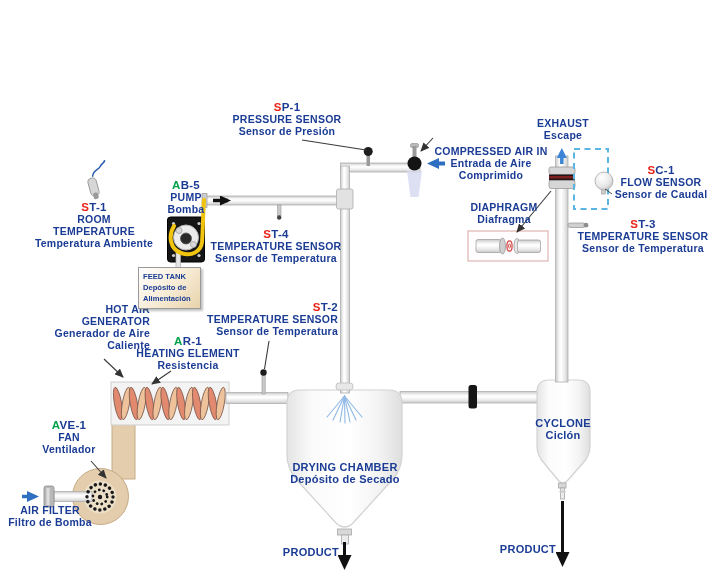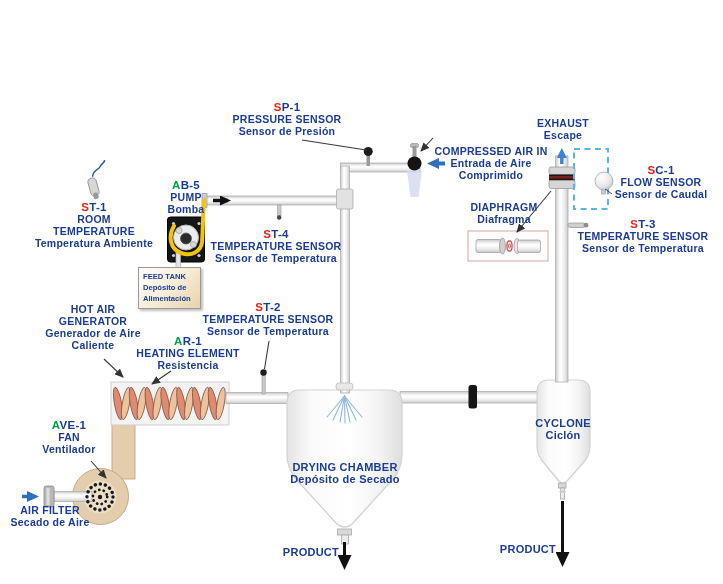--- a/index.html
+++ b/index.html
@@ -284,48 +284,48 @@
   <div>PUMP</div>
   <div>Bomba</div>
 </div>
 
 <div class="lbl" style="left:208px;top:228px;width:136px;">
   <div class="code"><span class="red">S</span><span>T-4</span></div>
   <div>TEMPERATURE SENSOR</div>
   <div>Sensor de Temperatura</div>
 </div>
 
-<div class="lbl" style="left:198px;top:301px;width:140px;">
+<div class="lbl" style="left:198px;top:301px;width:140px;text-align:right;">
   <div class="code"><span class="red">S</span><span>T-2</span></div>
   <div>TEMPERATURE SENSOR</div>
   <div>Sensor de Temperatura</div>
 </div>
 
-<div class="lbl" style="left:36px;top:304px;width:114px;">
+<div class="lbl" style="left:36px;top:304px;width:114px;text-align:right;">
   <div>HOT AIR</div>
   <div>GENERATOR</div>
   <div>Generador de Aire</div>
   <div>Caliente</div>
 </div>
 
 <div class="lbl" style="left:134px;top:335px;width:108px;">
   <div class="code"><span class="green">A</span><span>R-1</span></div>
   <div>HEATING ELEMENT</div>
   <div>Resistencia</div>
 </div>
 
 <div class="lbl" style="left:36px;top:419px;width:66px;">
   <div class="code"><span class="green">A</span><span>VE-1</span></div>
   <div>FAN</div>
   <div>Ventilador</div>
 </div>
 
 <div class="lbl" style="left:8px;top:505px;width:84px;">
   <div>AIR FILTER</div>
-  <div>Secado de Aire</div>
+  <div>Filtro de Bomba</div>
 </div>
 
 <div class="lbl single" style="left:280px;top:433px;width:130px;margin-top:28px;">
   <div>DRYING CHAMBER</div>
   <div>Depósito de Secado</div>
 </div>
 
 <div class="lbl single" style="left:528px;top:417px;width:70px;">
   <div>CYCLONE</div>
   <div>Ciclón</div>

